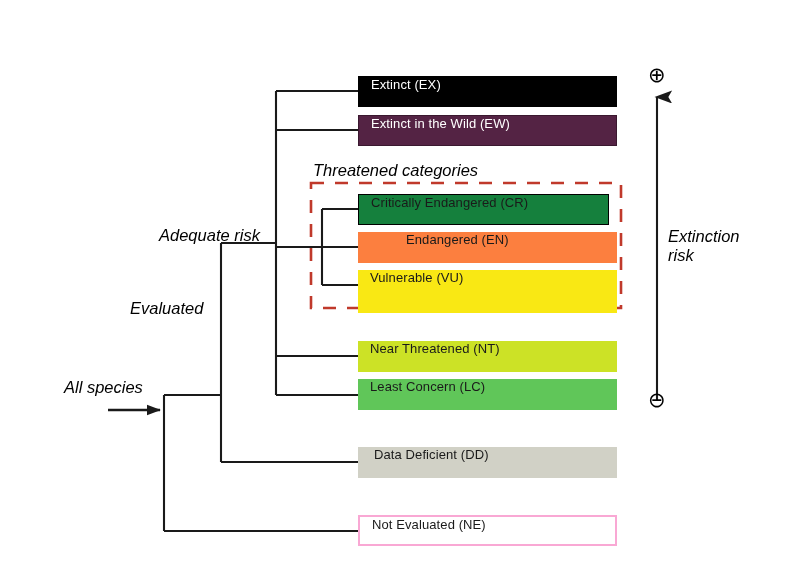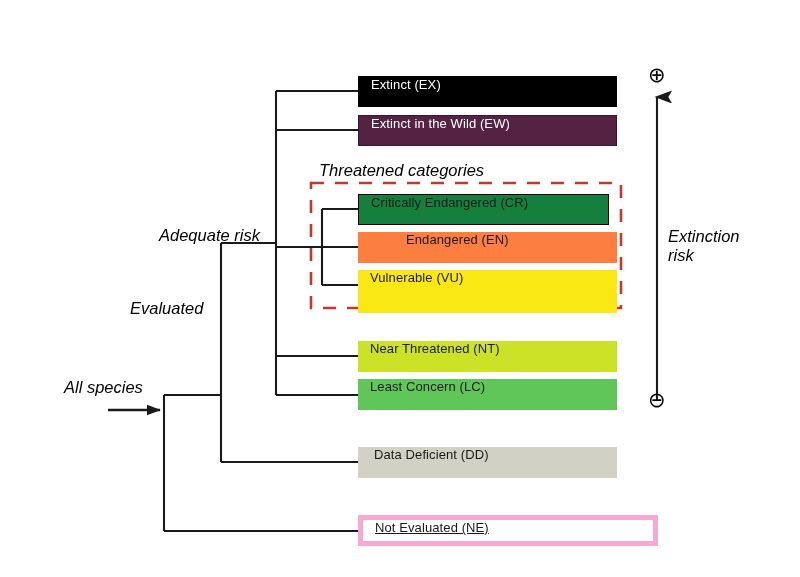--- a/index.html
+++ b/index.html
@@ -130,25 +130,25 @@
   </div>
 
   <div class="bar" style="left:358px; top:379px; width:259px; height:31px; background:#60c659; color:#1a1a1a;">
     <span>Least Concern (LC)</span>
   </div>
 
   <div class="bar" style="left:358px; top:447px; width:259px; height:31px; background:#d1d1c6; color:#1a1a1a;padding-left:16px;">
     <span>Data Deficient (DD)</span>
   </div>
 
-  <div class="bar" style="left:358px; top:515px; width:300px; height:31px; background:#ffffff; color:#1a1a1a; border:5px solid #f9a8d4;text-decoration:underline;">
+  <div class="bar" style="left:358px; top:515px; width:259px; height:31px; background:#ffffff; color:#1a1a1a; border:2px solid #f9a8d4;">
     <span>Not Evaluated (NE)</span>
   </div>
 
-  <div class="note" style="left:313px; top:161px;margin-left:6px;">Threatened categories</div>
+  <div class="note" style="left:313px; top:161px;">Threatened categories</div>
 
   <div class="note" style="left:159px; top:226px;">Adequate risk</div>
 
   <div class="note" style="left:130px; top:299px;">Evaluated</div>
 
   <div class="note" style="left:64px; top:378px;">All species</div>
 
   <div class="sign-glyph" style="left:648px; top:65px;">⊕</div>
 
   <div class="sign-glyph" style="left:648px; top:390px;">⊖</div>

